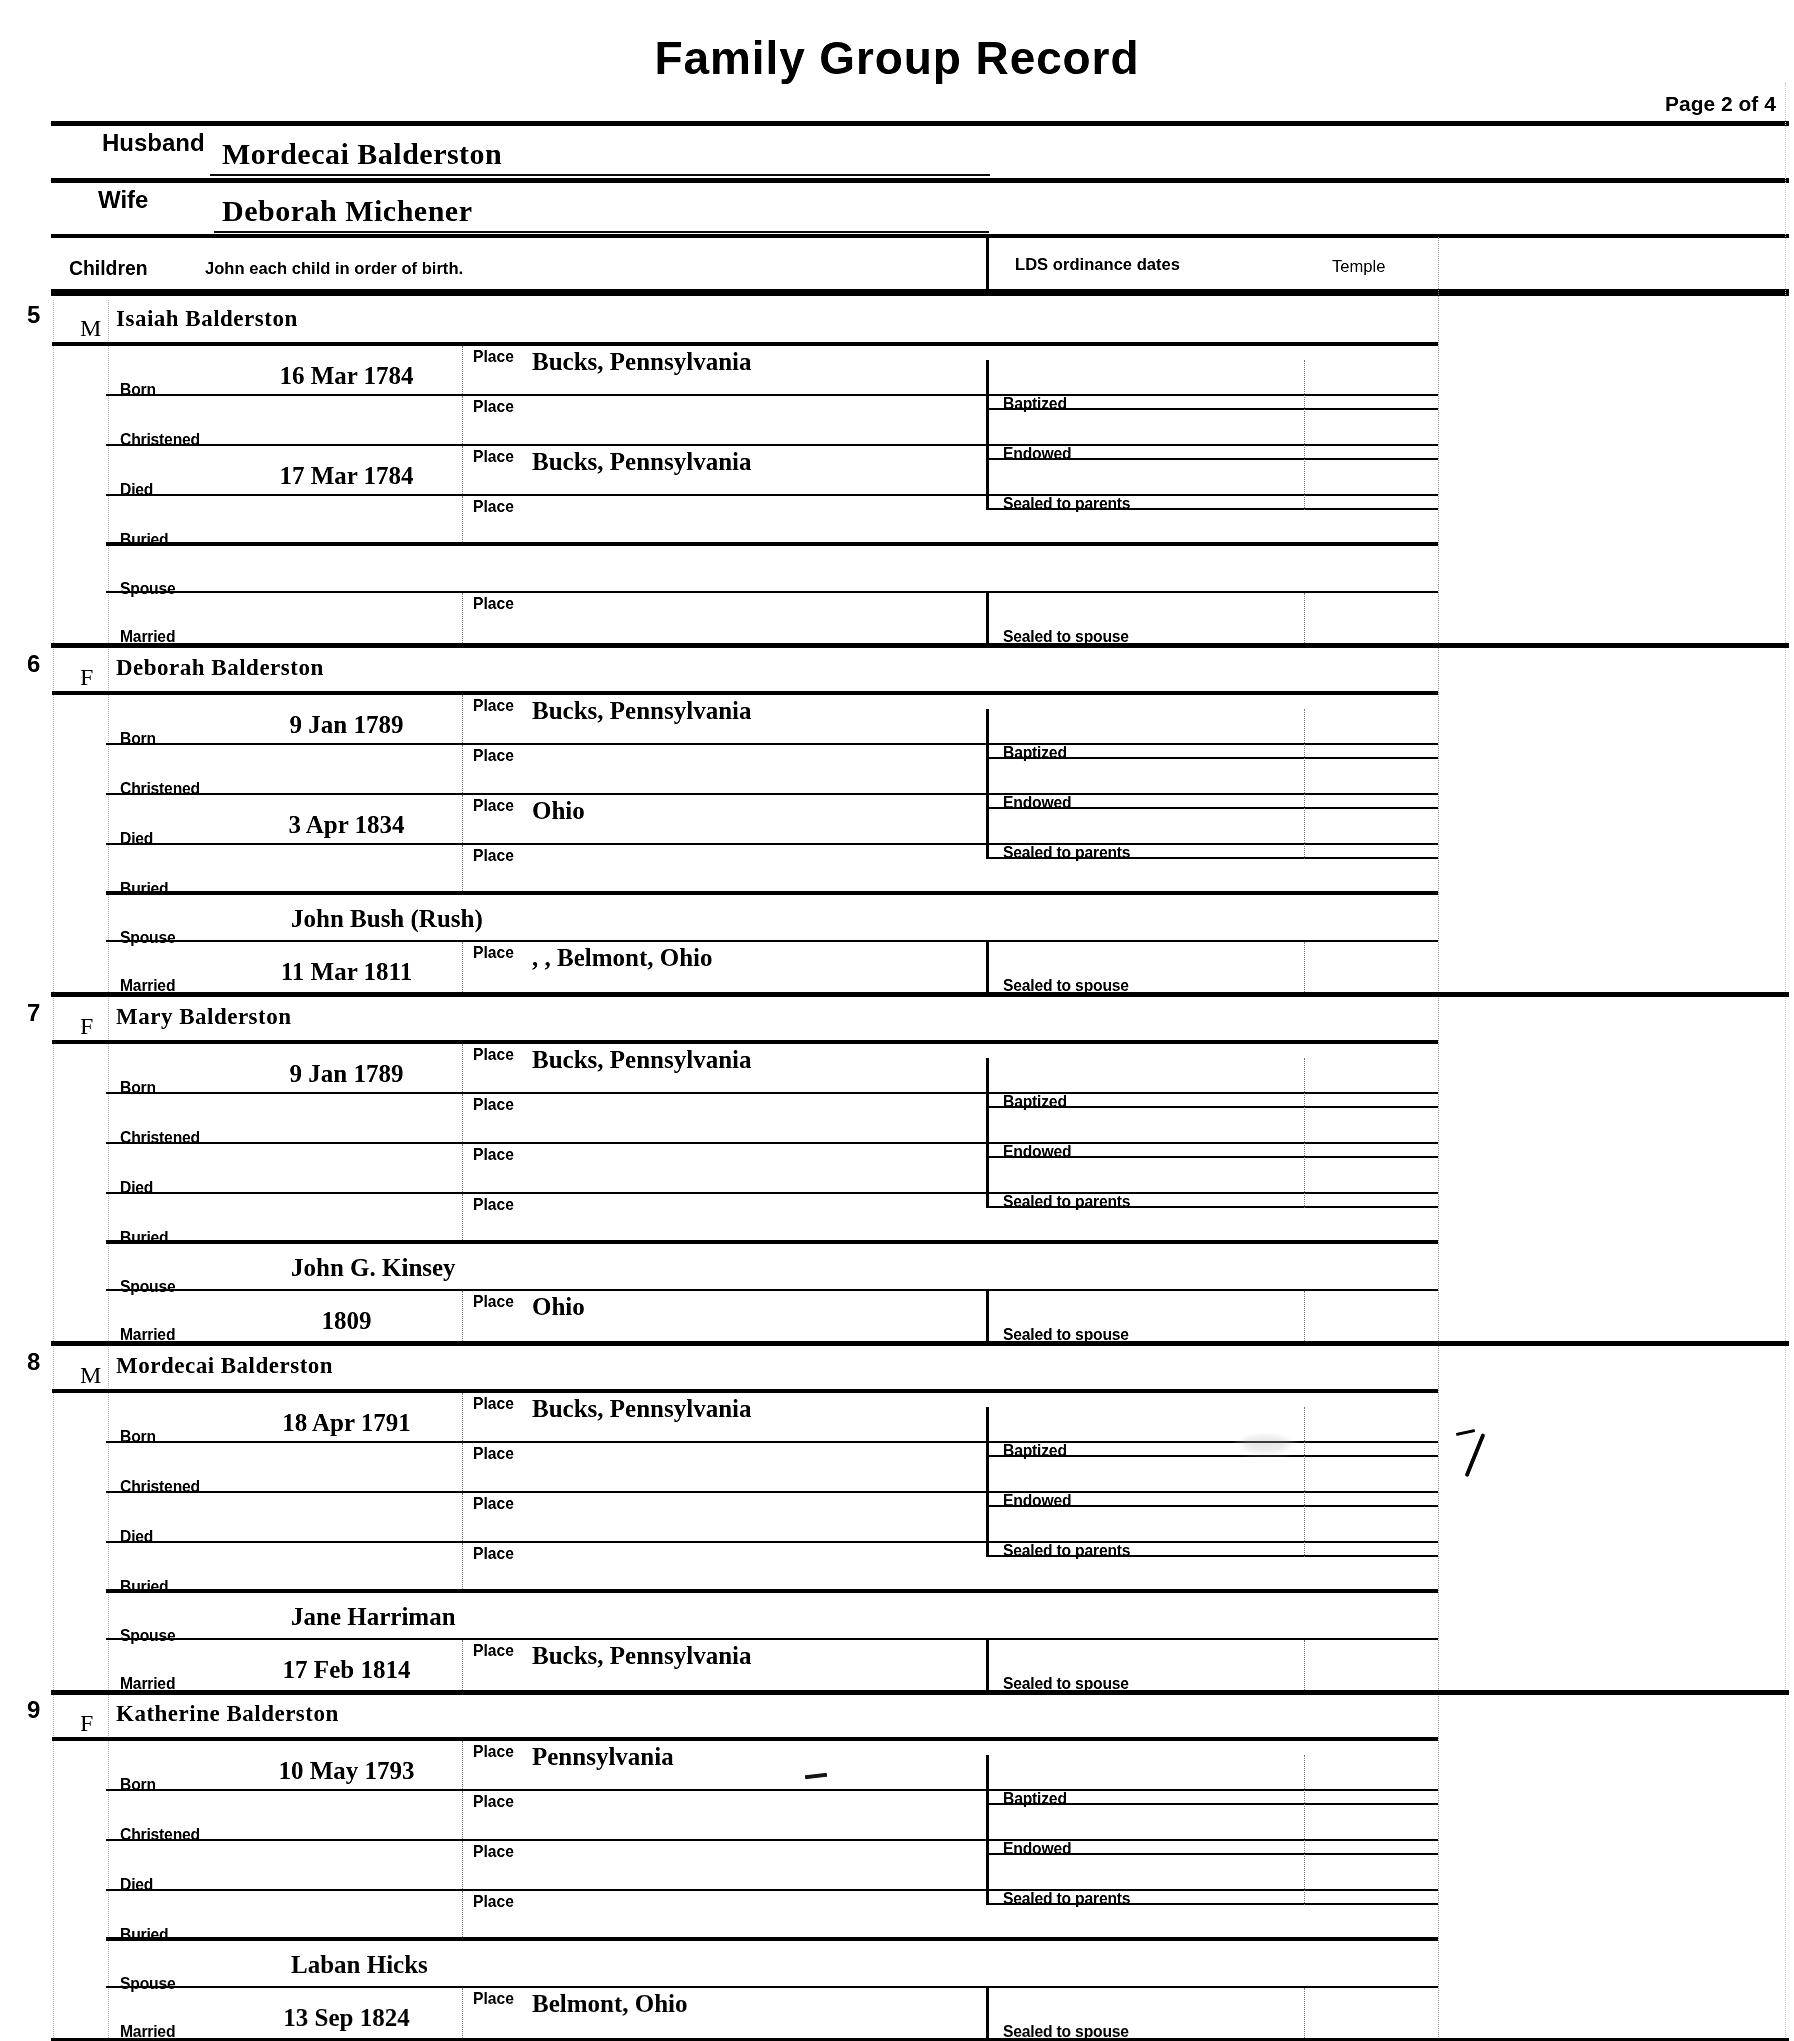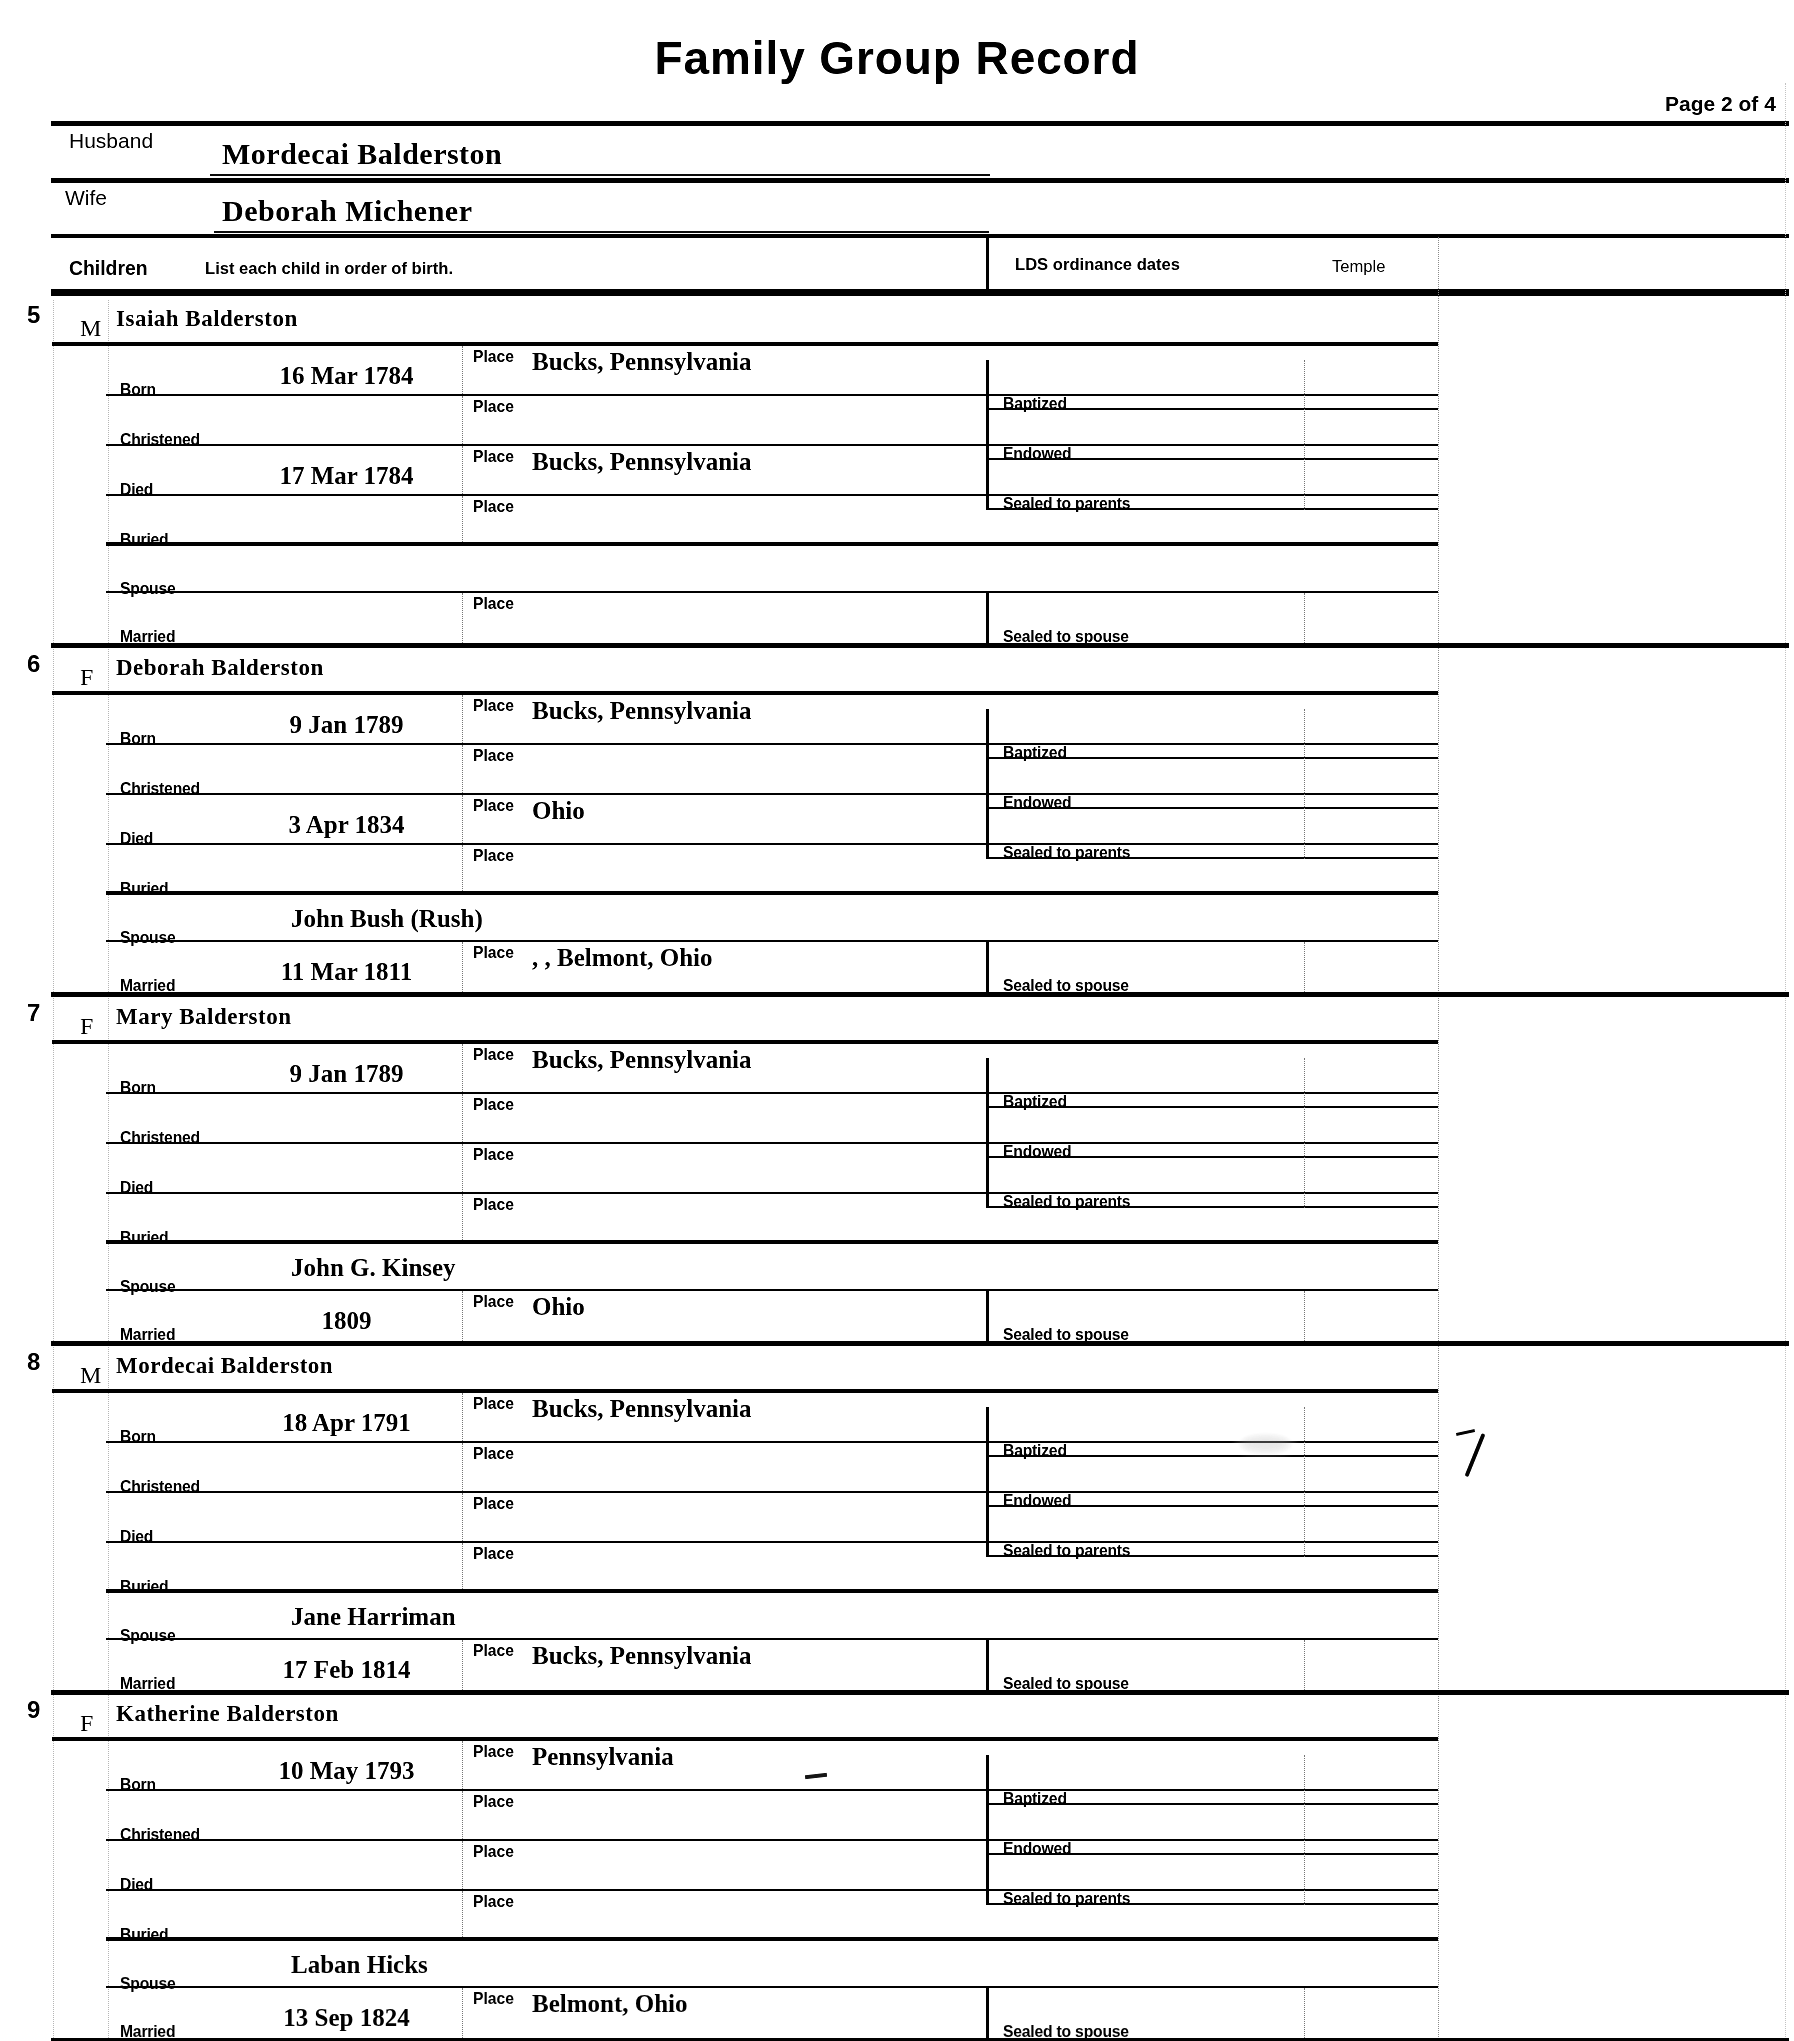--- a/index.html
+++ b/index.html
@@ -10,21 +10,21 @@
 
   
   .title{position:absolute;left:0;right:0;top:31px;text-align:center;
          font-size:46px;font-weight:bold;letter-spacing:0.9px;}
   .pageno{position:absolute;left:1665px;top:92px;font-size:21px;font-weight:bold;}
   .hl{position:absolute;left:51px;width:1738px;background:#000;}
   .hl-top{top:121px;height:4.6px;}
   .hl-husband{top:178px;height:4.6px;}
   .hl-wife{top:234px;height:3.7px;}
   .hl-children{top:289px;height:7.4px;}
-  .hdr-label{position:absolute;font-size:21px;font-weight:normal;}
+  .hdr-label{position:absolute;font-size:24px;font-weight:bold;margin-left:33px;}
   .hdr-name{position:absolute;font-family:"Liberation Serif",serif;
             font-weight:bold;font-size:30px;letter-spacing:0.5px;}
   .ul{position:absolute;height:1.8px;background:#222;}
   .children-label{position:absolute;left:69px;top:257px;font-size:19.4px;font-weight:bold;}
   .children-instr{position:absolute;left:205px;top:259px;font-size:16.6px;font-weight:600;}
   .hvline{position:absolute;left:986px;top:237px;width:2.8px;height:54px;background:#000;}
   .lds-hdr{position:absolute;left:1015px;top:255px;font-size:16.6px;font-weight:600;}
   .temple-hdr{position:absolute;left:1332px;top:257px;font-size:16.6px;font-weight:400;text-align:right;}
 
   
@@ -97,21 +97,21 @@
   <span class="hdr-name" style="left:222px;top:137px">Mordecai Balderston</span>
   <div class="ul" style="left:210px;top:174px;width:780px"></div>
   <div class="hl hl-husband"></div>
 
   <span class="hdr-label" style="left:65px;top:186px">Wife</span>
   <span class="hdr-name" style="left:222px;top:194px">Deborah Michener</span>
   <div class="ul" style="left:214px;top:231px;width:775px"></div>
   <div class="hl hl-wife"></div>
 
   <span class="children-label">Children</span>
-  <span class="children-instr">List each child in order of birth.</span>
+  <span class="children-instr">John each child in order of birth.</span>
   <div class="hvline"></div>
   <span class="lds-hdr">LDS ordinance dates</span>
   <span class="temple-hdr">Temple</span>
   <div class="hl hl-children"></div>
 
   <div class="vdot-right"></div>
   <div class="vdot-edge"></div>
 
   <section class="block" style="top:300px">
     <div class="vg vg1"></div>

